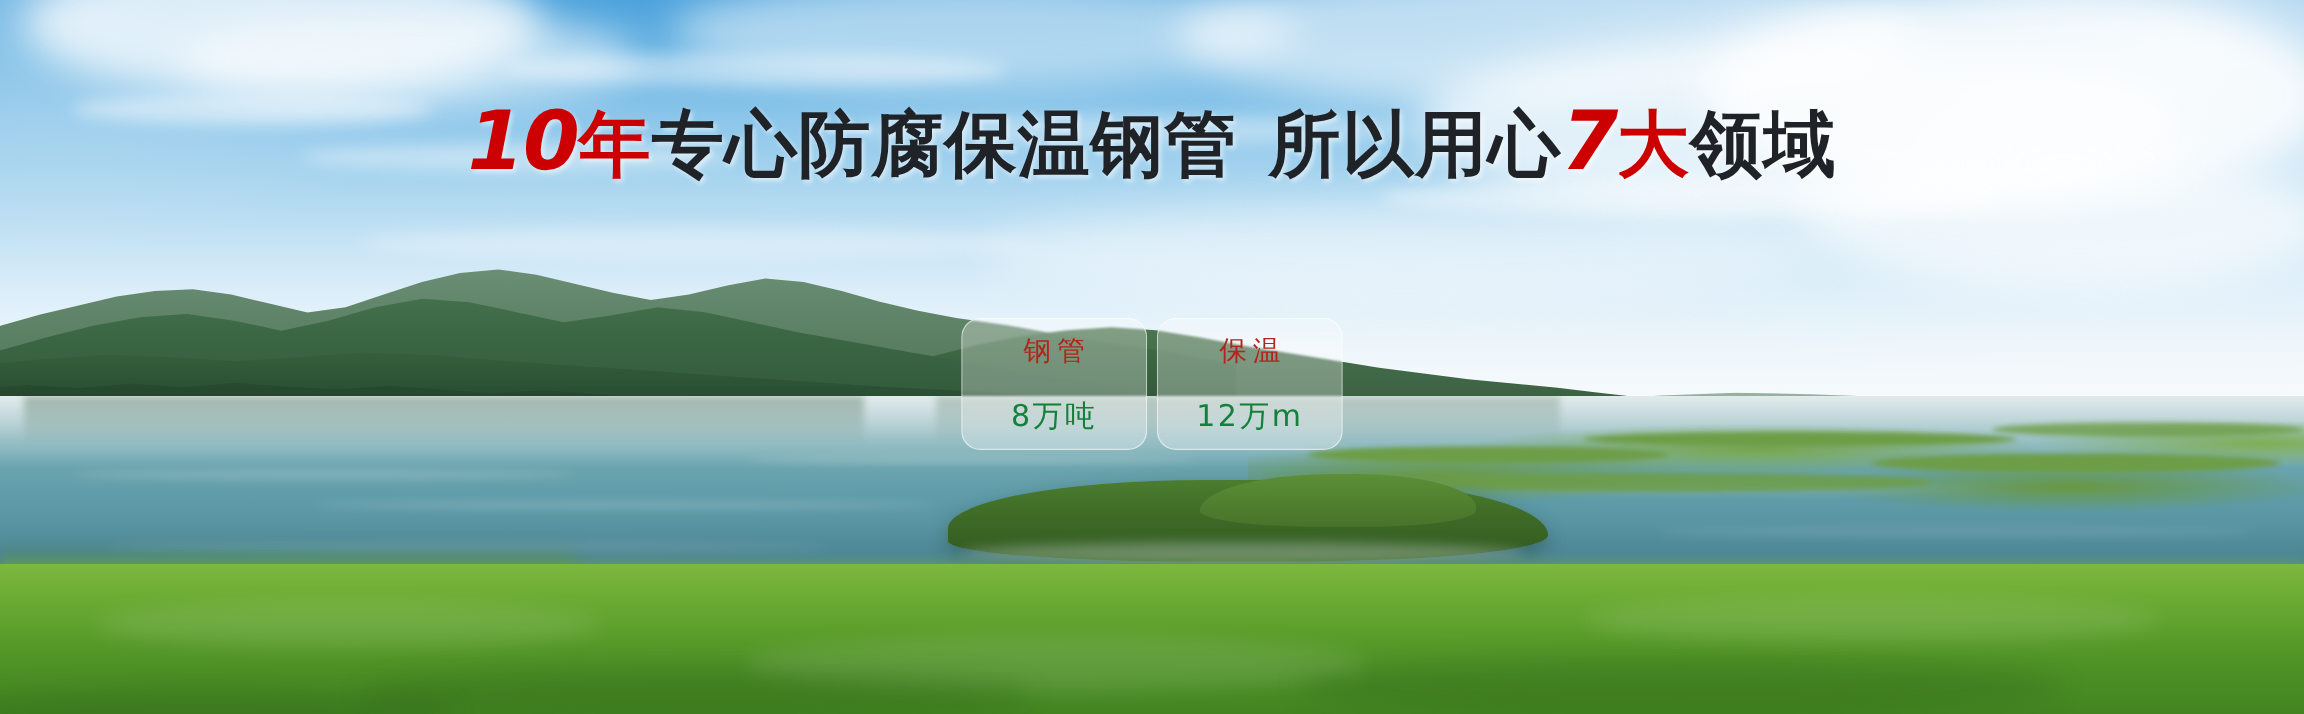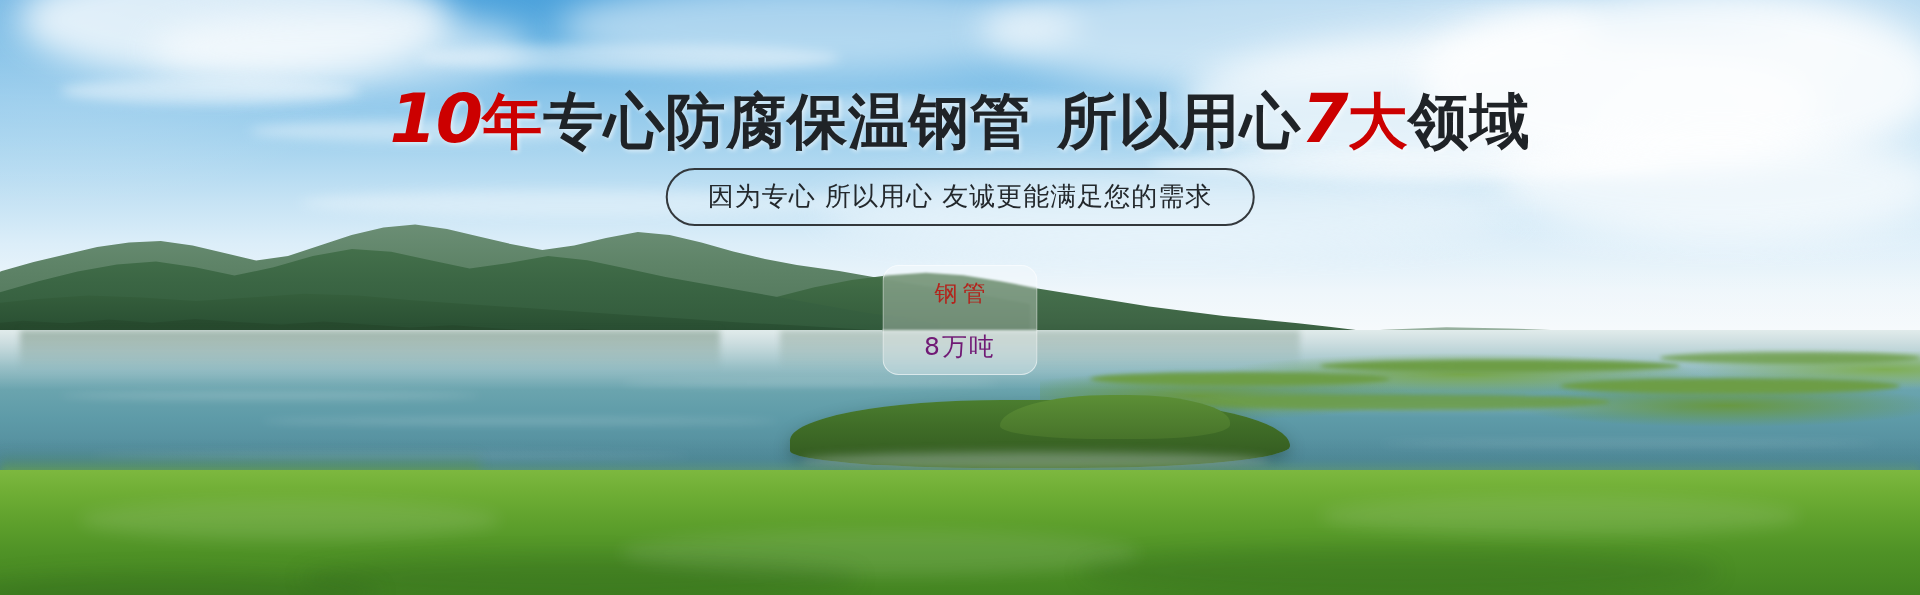--- a/index.html
+++ b/index.html
@@ -267,21 +267,21 @@
   }
   .card .lbl {
     font-size:23px; line-height:26px;
     color:#b3241c;
     letter-spacing:5px;
     text-indent:5px;
     font-family:"DejaVu Sans","Liberation Sans",sans-serif;
   }
   .card .val {
     font-size:25px; line-height:28px;
-    color:#701a75;
+    color:#15803d;
     letter-spacing:2px;
     font-family:"DejaVu Sans","Liberation Sans",sans-serif;
   }
   .card .val sup { font-size:15px; vertical-align:super; letter-spacing:0; }
 </style>
 </head>
 <body>
 
 <div id="banner">
 
@@ -353,26 +353,29 @@
     <div class="grass-tex" style="left:1320px; top:496px; width:480px; height:40px;"></div>
     <div class="grass-dark" style="left:300px;  top:556px; width:560px; height:44px;"></div>
     <div class="grass-dark" style="left:1080px; top:548px; width:640px; height:48px;"></div>
     <div class="grass-dark" style="left:-40px;  top:572px; width:420px; height:40px;"></div>
   </div>
 
   <div class="headline">
     <span class="num">10</span><span class="red">年</span><span>专心防腐保温钢管</span><span class="gap"></span><span>所以用心</span><span class="num">7</span><span class="red">大</span><span>领域</span>
   </div>
 
-  <div class="pill">因为专心 所以用心  友诚更能满足您的需求</div>
 
   <div class="cards">
 
     <div class="card">
       <div class="lbl">钢管</div>
       <div class="val"><span>8万吨</span></div>
     </div>
 
 
+    <div class="card">
+      <div class="lbl">保温</div>
+      <div class="val"><span>12万m</span></div>
+    </div>
 
   </div>
 
 </div>
 
 </body></html>

